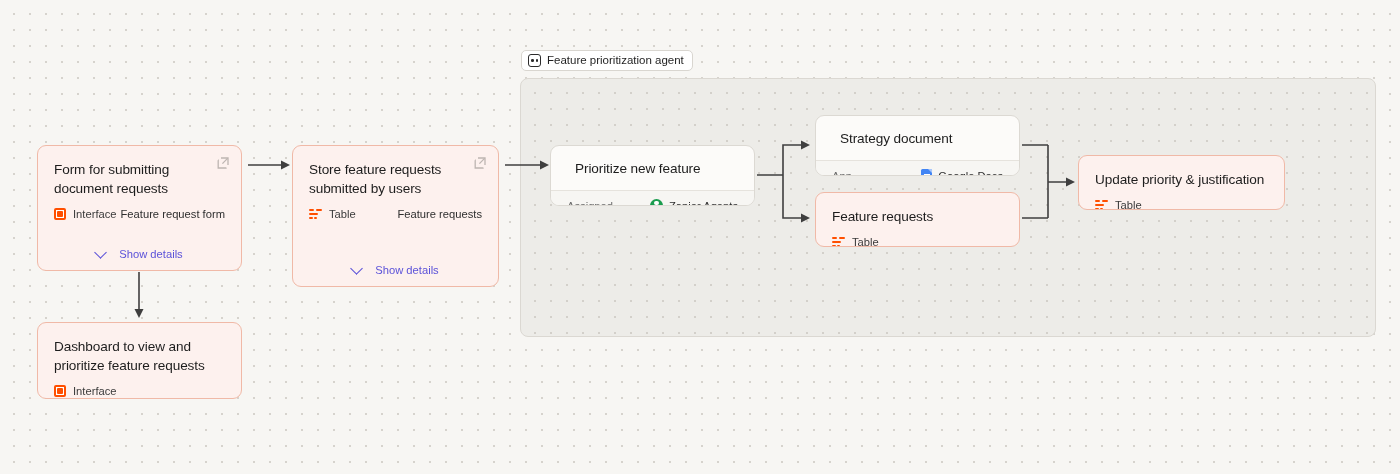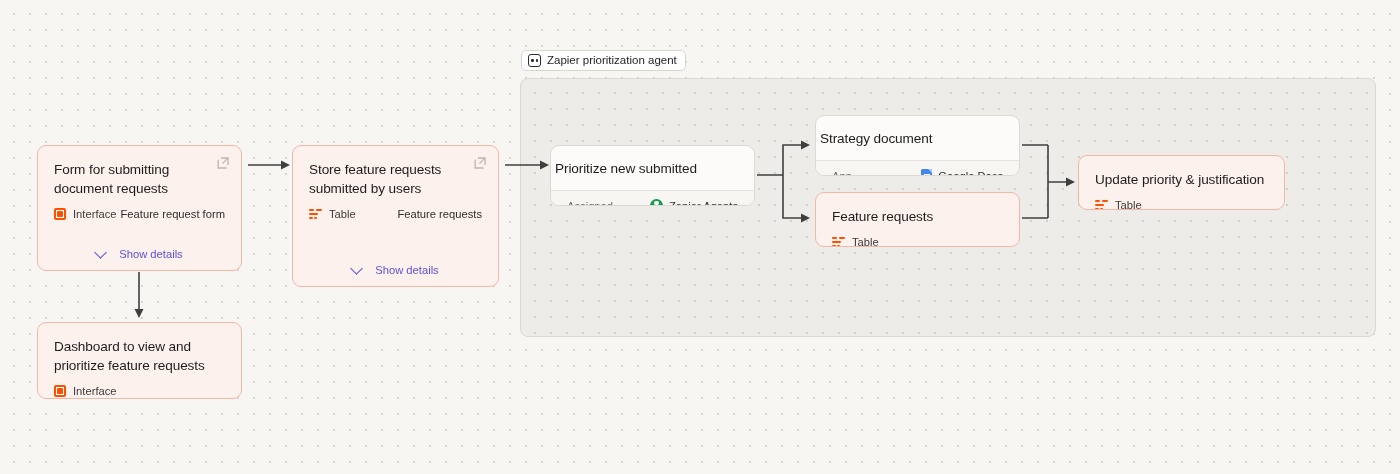--- a/index.html
+++ b/index.html
@@ -78,21 +78,21 @@
     border: 1px solid #dcd9d3;
   }
 
   .card-title {
     font-size: 13.6px;
     line-height: 19px;
     color: #1d1d1d;
     padding: 14px 16px 0 16px;
     letter-spacing: -0.1px;
   }
-  .card.plain .card-title { padding: 13px 16px 12px 4px; }
+  .card.plain .card-title { padding: 13px 16px 12px 24px; }
 
   .card-meta {
     display: flex;
     align-items: center;
     justify-content: space-between;
     padding: 10px 16px 0 16px;
     font-size: 11.2px;
     color: #3a3a3a;
   }
   .meta-left { display: flex; align-items: center; gap: 7px; }
@@ -216,21 +216,21 @@
 
 <div class="canvas">
 
   <div class="agent-panel"></div>
 
   <div class="agent-chip">
     <span class="agent-face-icon">
         <i></i>
         <i></i>
       </span>
-    <span class="agent-chip-label">Zapier prioritization agent</span>
+    <span class="agent-chip-label">Feature prioritization agent</span>
   </div>
 
   <div class="card" style="left:37px; top:145px; width:205px; height:126px;">
     <span class="icon-open-external">
       <svg width="14" height="14" viewBox="0 0 14 14">
         <path d="M2 4.2 H2.2 V12 H10 V11.5" stroke="#8a8580" stroke-width="1.3" fill="none"></path>
         <path d="M5 2 H12 V9" stroke="#8a8580" stroke-width="1.3" fill="none"></path>
         <path d="M6.4 7.6 L11.6 2.4" stroke="#8a8580" stroke-width="1.3" fill="none"></path>
       </svg>
     </span>
@@ -280,21 +280,21 @@
     <div class="card-title">Dashboard to view and prioritize feature requests</div>
     <div class="card-meta">
       <span class="meta-left">
         <span class="icon-interface"></span>
         <span>Interface</span>
       </span>
     </div>
   </div>
 
   <div class="card plain" style="left:550px; top:145px; width:205px; height:61px;">
-    <div class="card-title">Prioritize new submitted</div>
+    <div class="card-title">Prioritize new feature</div>
     <div class="card-divider-meta">
       <span>Assigned</span>
       <span class="meta-right">
         <span class="icon-zapier-agents"></span>
         <span>Zapier Agents</span>
       </span>
     </div>
   </div>
 
   <div class="card plain" style="left:815px; top:115px; width:205px; height:61px;">

